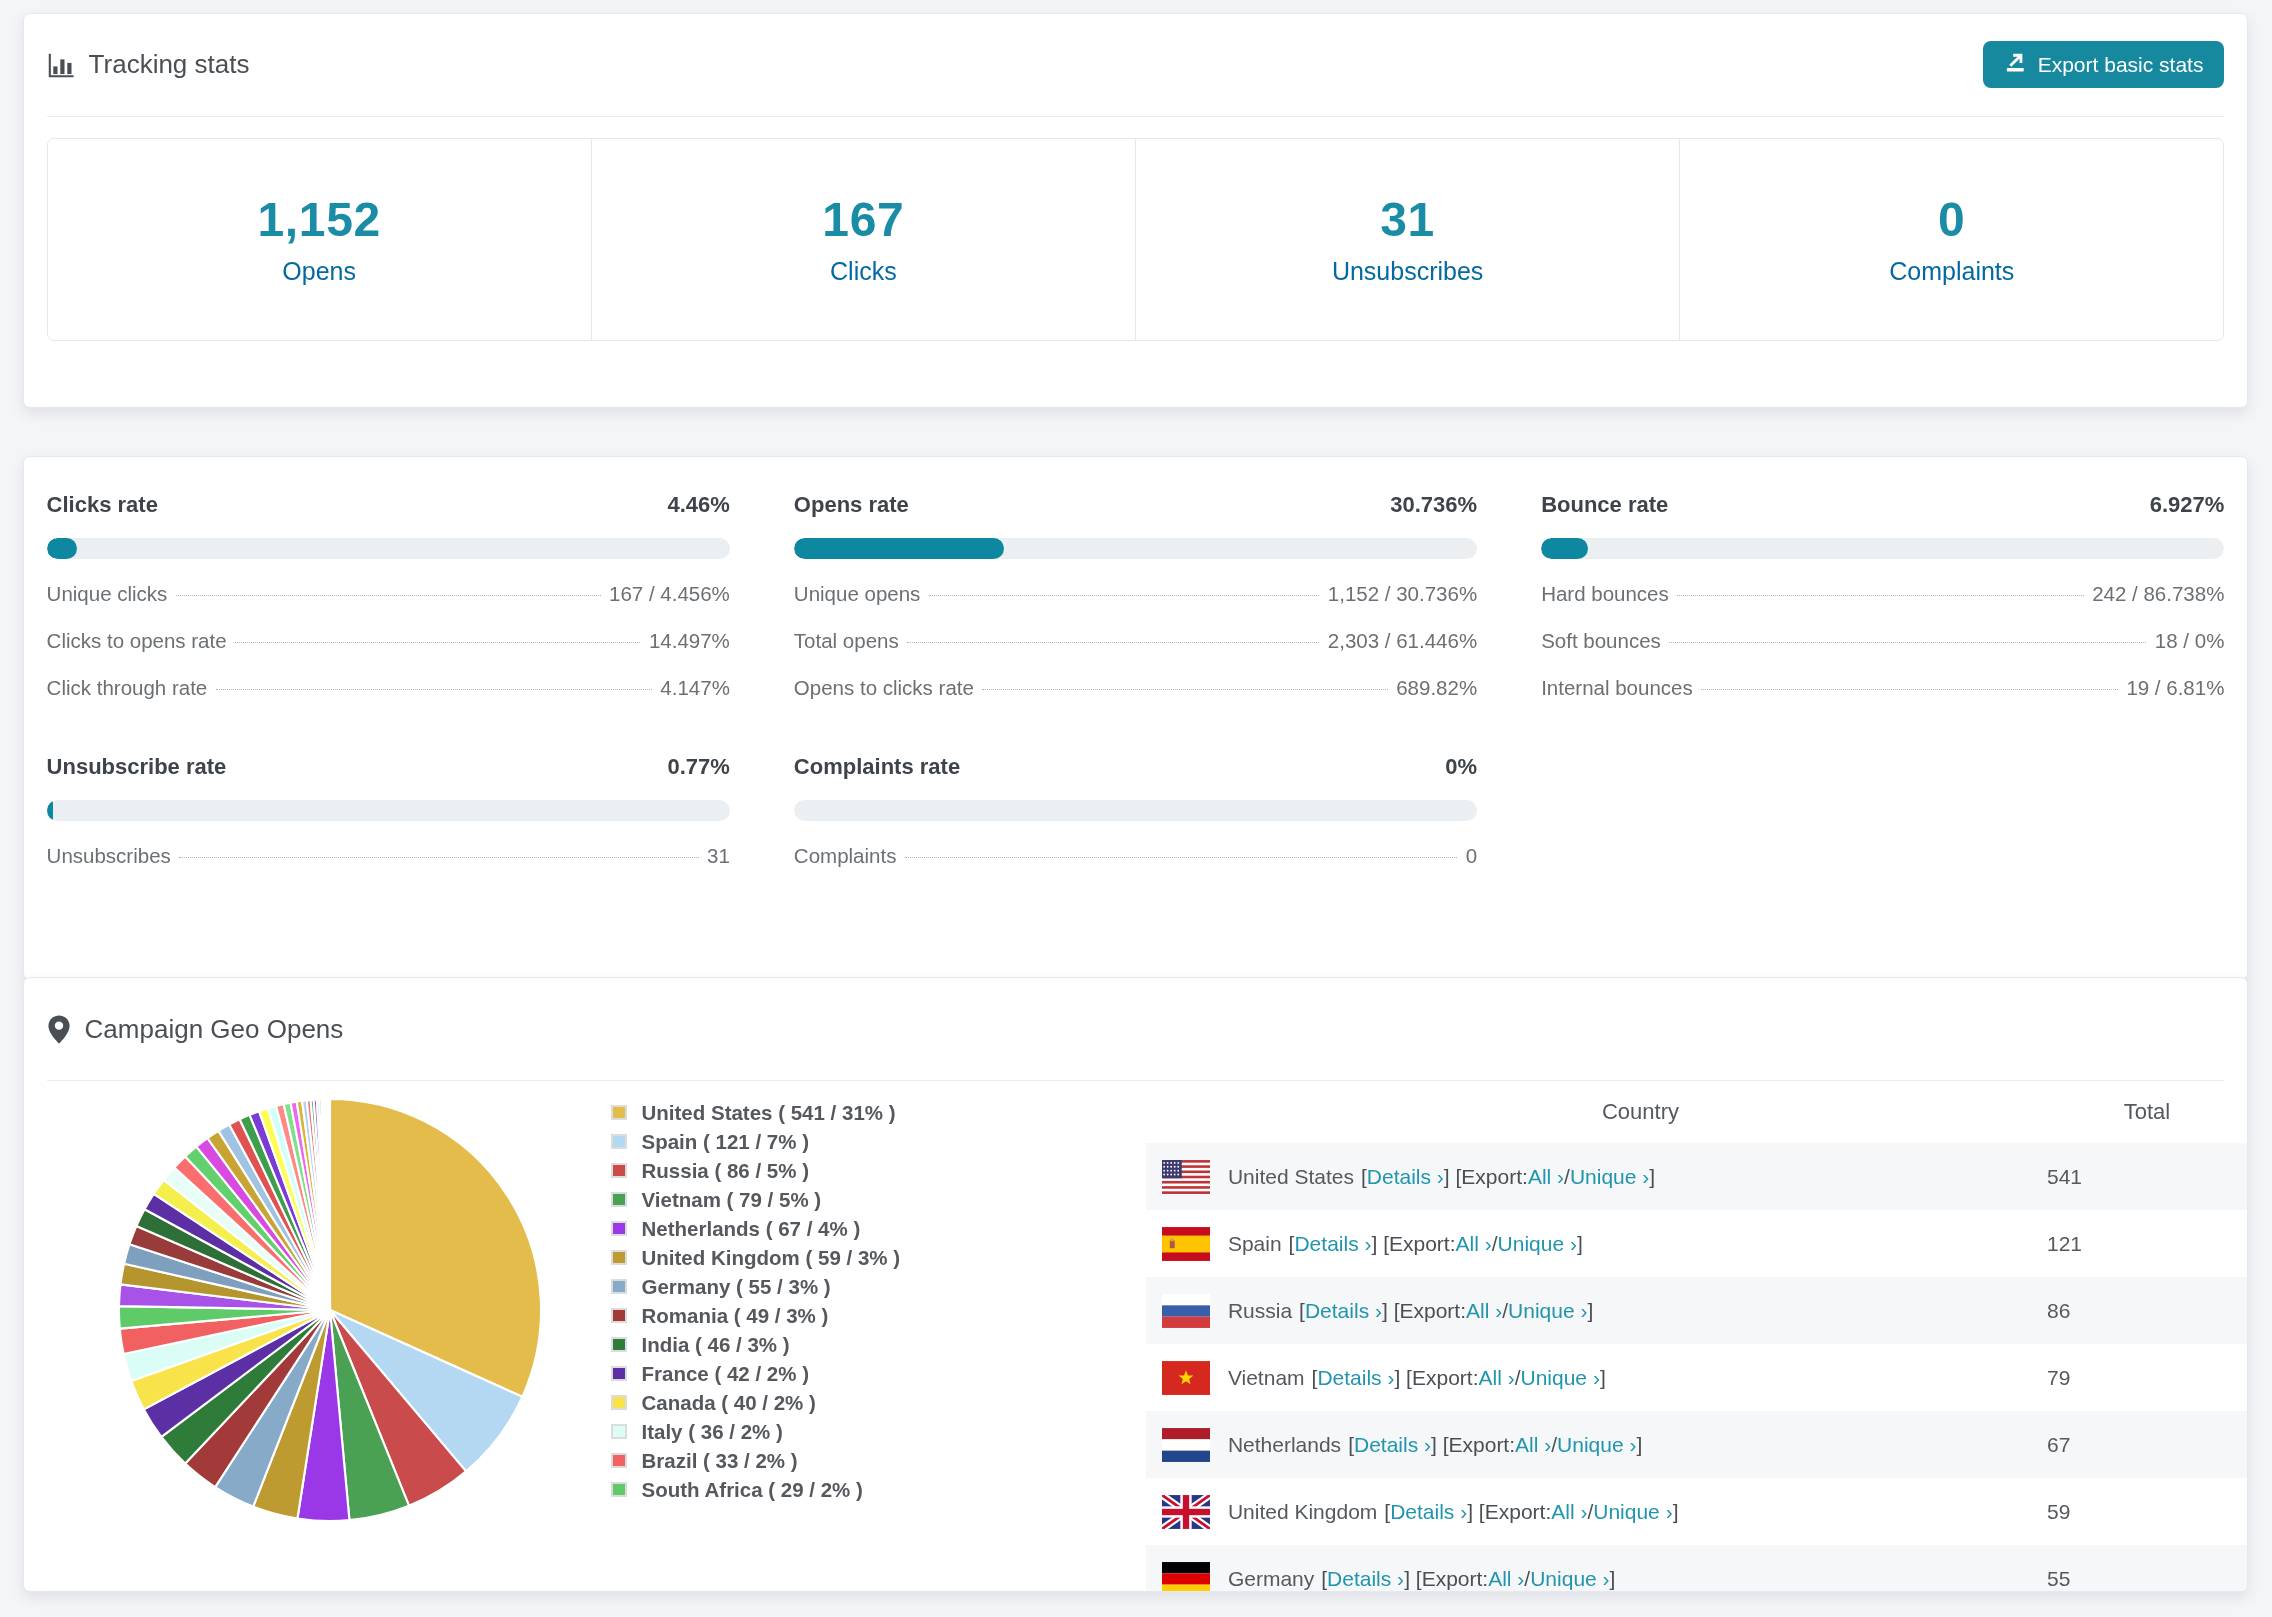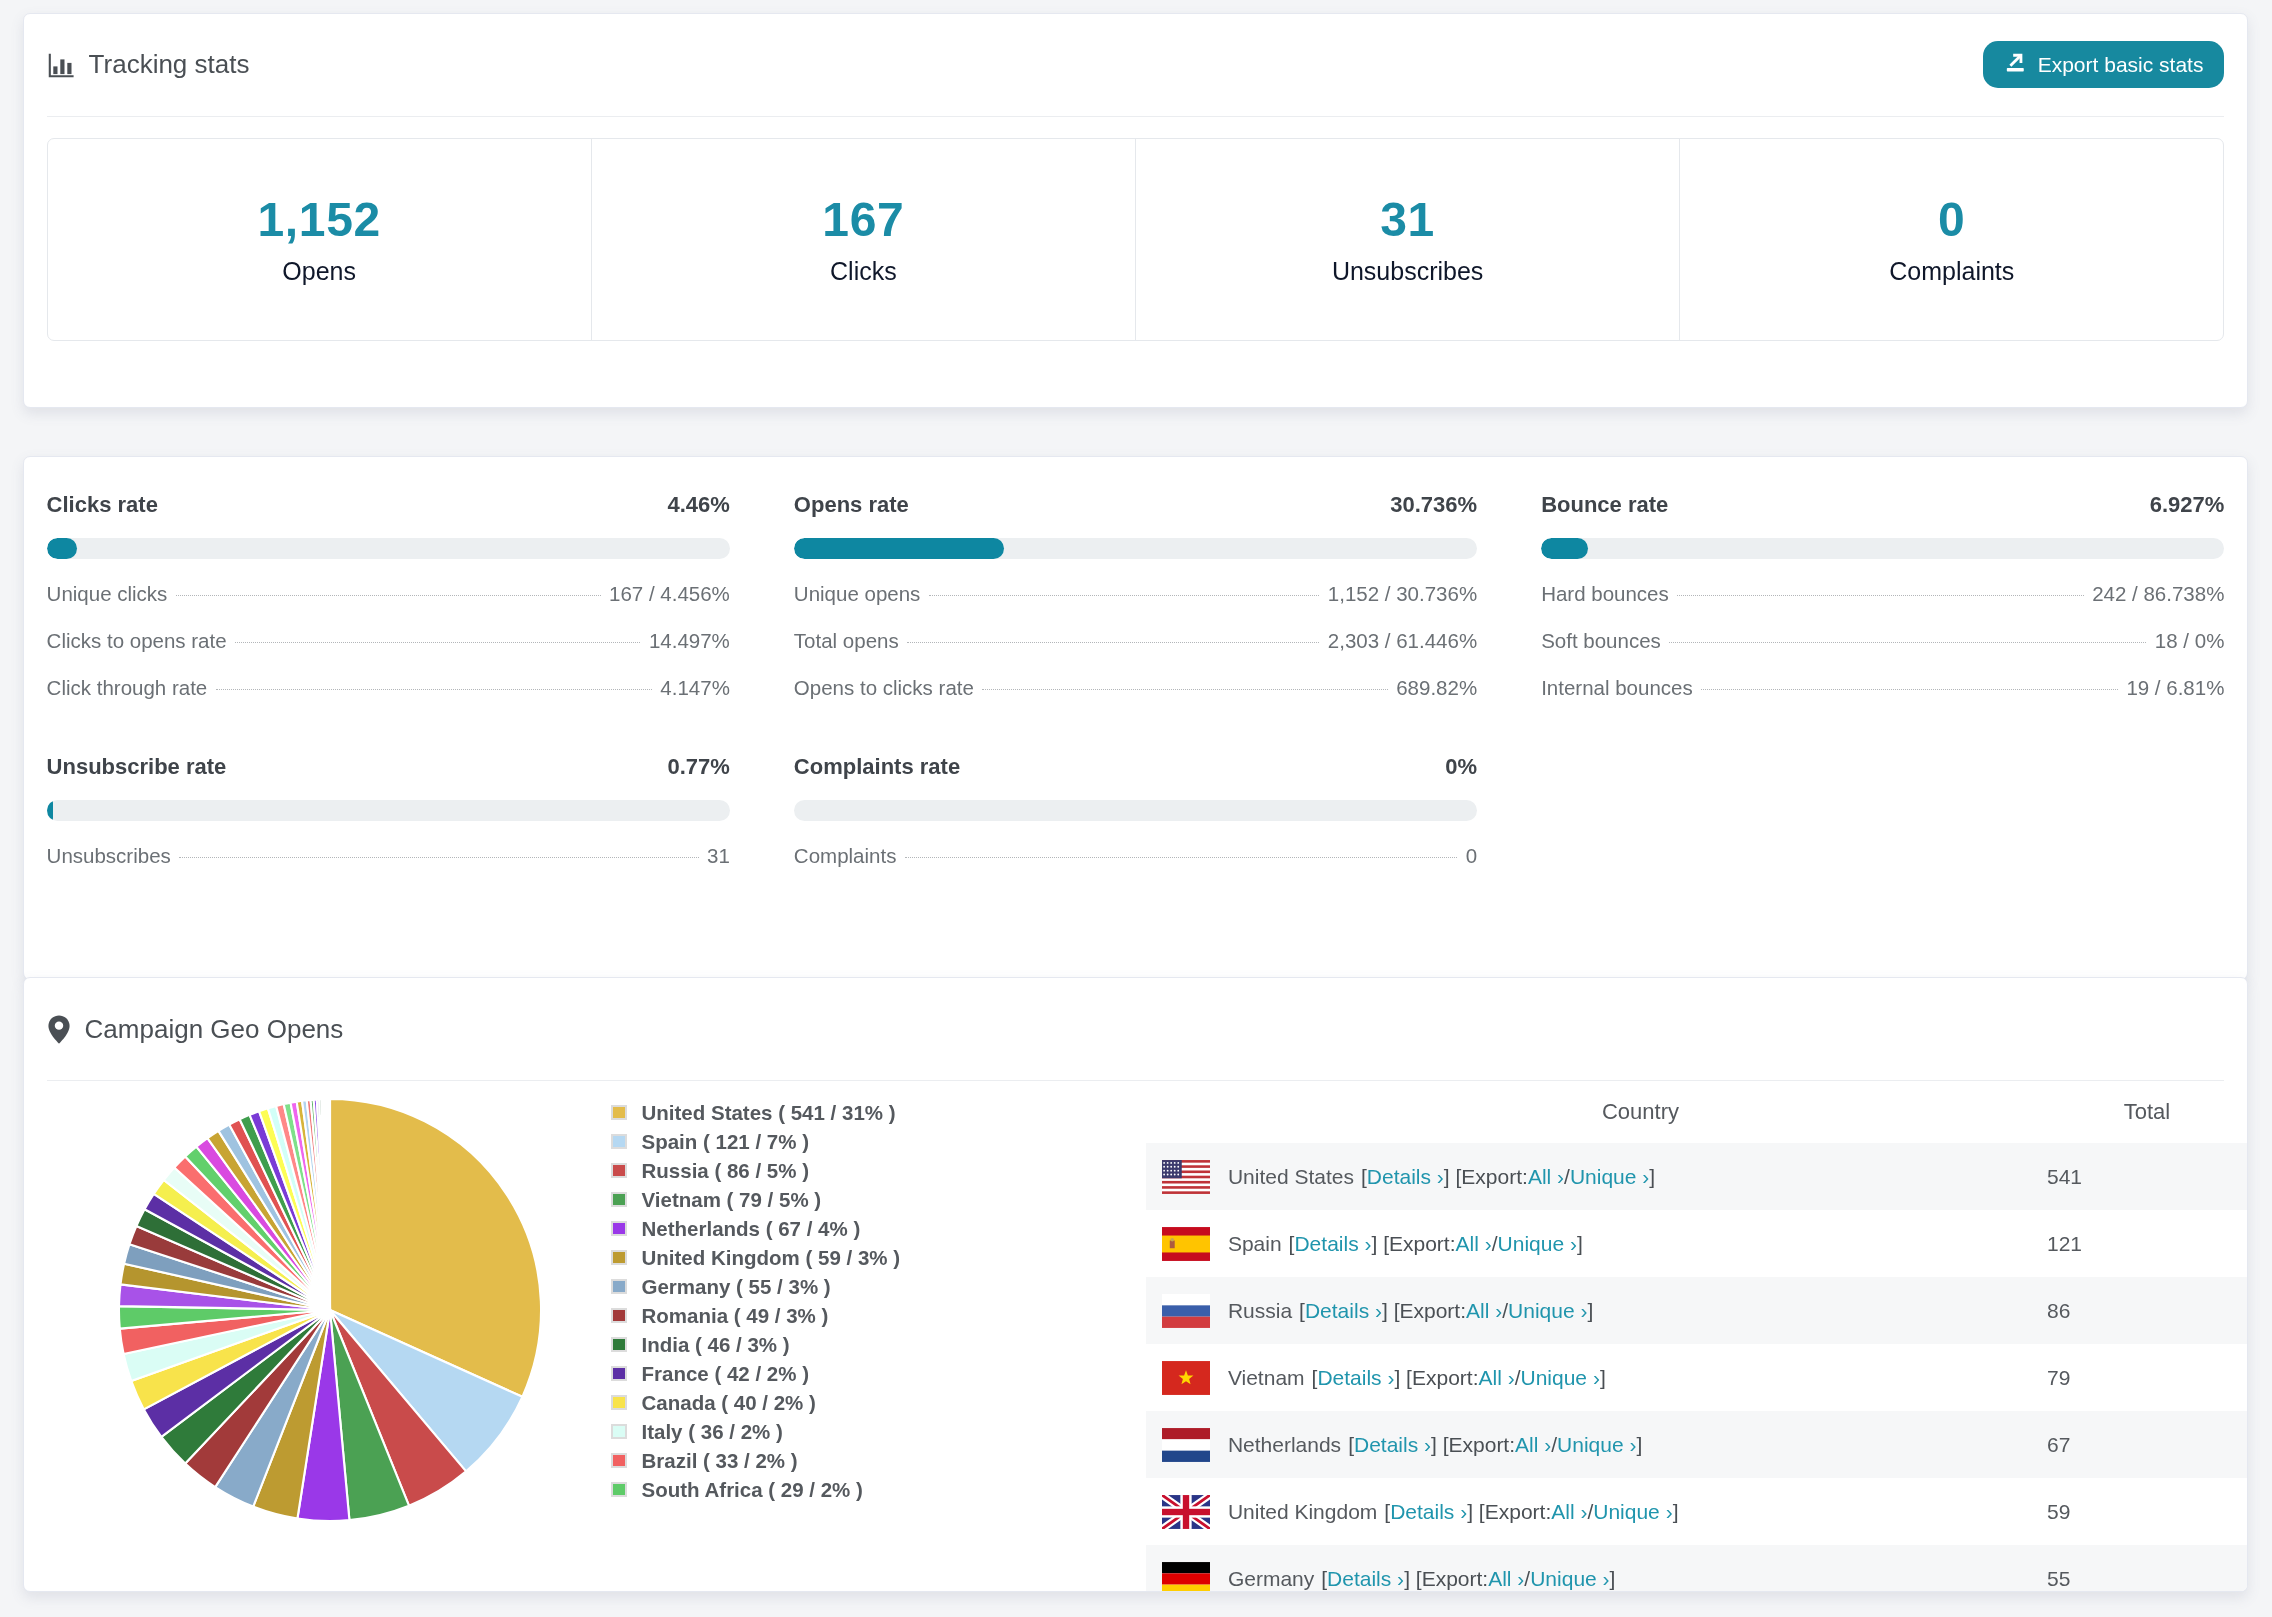--- a/index.html
+++ b/index.html
@@ -41,21 +41,21 @@
   }
   .header-title svg { display: block; }
 
   .export-btn {
     display: flex;
     align-items: center;
     gap: 10.6px;
     background: #17899f;
     color: #fff;
     border: none;
-    border-radius: 15px;
+    border-radius: 8px;
     height: 47px;
     padding: 0 21px;
     font-size: 21px;
     font-family: "Liberation Sans", sans-serif;
     cursor: pointer;
   }
 
   
   .stats-row {
     margin: 21px 22.6px;
@@ -69,21 +69,21 @@
     flex: 1;
     display: flex;
     flex-direction: column;
     align-items: center;
     justify-content: center;
     gap: 10px;
     border-right: 0.7px solid #e5e8ec;
   }
   .stat-box:last-child { border-right: none; }
   .stat-value { font-size: 48px; font-weight: 800; color: #1b8ca6; letter-spacing: 0.7px; }
-  .stat-label { font-size: 25px; color: #0f172a; }
+  .stat-label { font-size: 25px; color: #0369a1; }
 
   
   .rates-grid {
     padding: 35px 22.6px 0 22.6px;
     display: grid;
     grid-template-columns: 1fr 1fr 1fr;
     column-gap: 64px;
     row-gap: 54px;
   }
   .rate-head {

